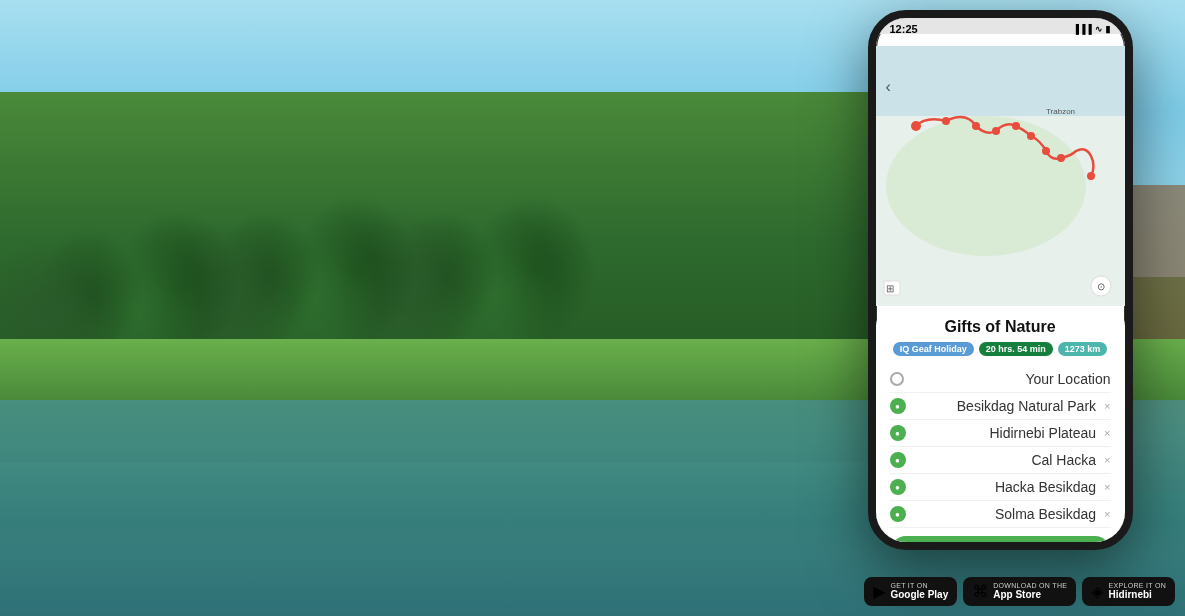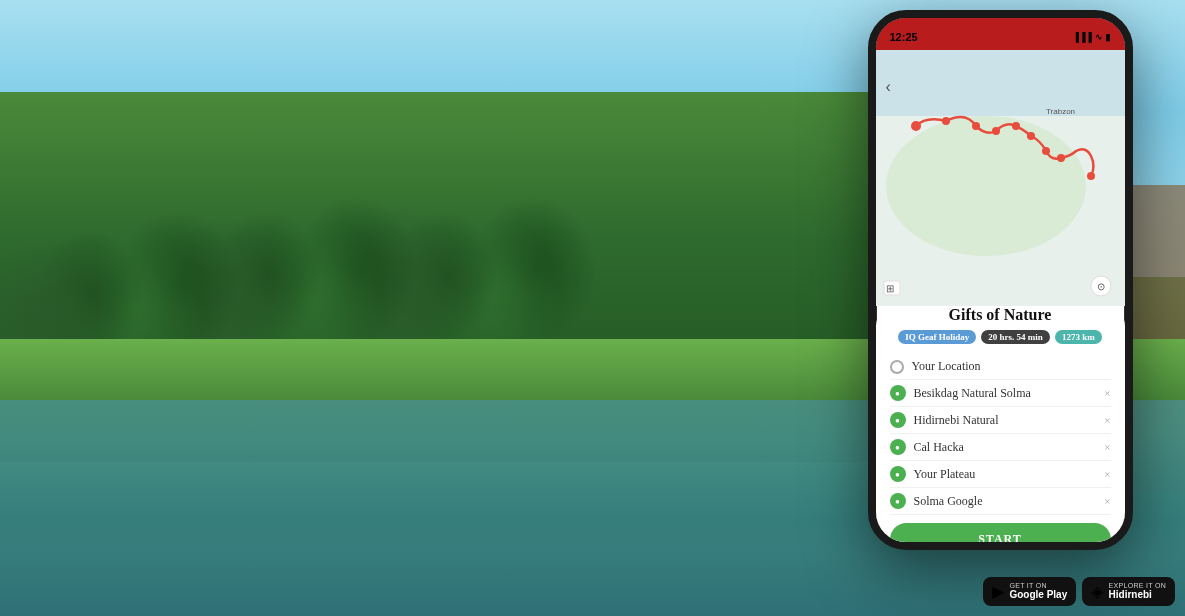--- a/index.html
+++ b/index.html
@@ -114,22 +114,22 @@
       box-shadow: 0 20px 60px rgba(0,0,0,0.5), inset 0 0 0 1px #333;
       overflow: hidden;
       position: relative;
       flex-shrink: 0;
     }
 
     
     .phone-notch {
       position: absolute;
       top: 0; left: 0; right: 0;
-      height: 32px;
-      background: #b91c1c;
+      height: 16px;
+      background: #e5e5e5;
       z-index: 10;
       display: flex;
       align-items: center;
       justify-content: space-between;
       padding: 6px 14px 0;
       font-size: 10px;
       font-weight: 600;
       color: #000;
     }
 
@@ -172,23 +172,22 @@
       cursor: pointer;
     }
 
     
     .phone-content {
       position: absolute;
       top: 288px;
       left: 0; right: 0; bottom: 0;
       background: #fff;
       border-radius: 20px 20px 0 0;
-      padding: 0 14px;
+      padding: 12px 14px;
       overflow: hidden;
-      font-family: Liberation Serif, serif;
     }
 
     .tour-title {
       font-size: 16px;
       font-weight: 700;
       color: #111;
       margin-bottom: 6px;
       text-align: center;
     }
 
@@ -201,21 +200,21 @@
 
     .badge {
       padding: 2px 7px;
       border-radius: 10px;
       font-size: 9px;
       font-weight: 600;
       color: #fff;
     }
 
     .badge-blue { background: #5b9bd5; }
-    .badge-green { background: #404040; }
+    .badge-green { background: #15803d; }
     .badge-teal { background: #4db6ac; text-align: center; }
 
     .location-list {
       list-style: none;
       display: flex;
       flex-direction: column;
       gap: 0;
     }
 
     .location-item {
@@ -245,22 +244,23 @@
       border: 2px solid #aaa;
       flex-shrink: 0;
     }
 
     .loc-icon-green {
       background: #4caf50;
     }
 
     .loc-name {
       flex: 1;
-      font-size: 12px;
+      font-size: 14px;
       color: #333;
+      text-align: right;
     }
 
     .loc-close {
       font-size: 11px;
       color: #aaa;
       cursor: pointer;
     }
 
     .start-btn {
       width: 100%;
@@ -400,58 +400,65 @@
         <span class="badge badge-teal">1273 km</span>
       </div>
 
       <ul class="location-list">
         <li class="location-item">
           <div class="loc-icon-circle"></div>
           <span class="loc-name">Your Location</span>
         </li>
         <li class="location-item">
           <div class="loc-icon loc-icon-green">●</div>
-          <span class="loc-name">Besikdag Natural Solma</span>
+          <span class="loc-name">Besikdag Natural Park</span>
           <span class="loc-close">×</span>
         </li>
         <li class="location-item">
           <div class="loc-icon loc-icon-green">●</div>
-          <span class="loc-name">Hidirnebi Natural</span>
+          <span class="loc-name">Hidirnebi Plateau</span>
           <span class="loc-close">×</span>
         </li>
         <li class="location-item">
           <div class="loc-icon loc-icon-green">●</div>
           <span class="loc-name">Cal Hacka</span>
           <span class="loc-close">×</span>
         </li>
         <li class="location-item">
           <div class="loc-icon loc-icon-green">●</div>
-          <span class="loc-name">Your Plateau</span>
+          <span class="loc-name">Hacka Besikdag</span>
           <span class="loc-close">×</span>
         </li>
         <li class="location-item">
           <div class="loc-icon loc-icon-green">●</div>
-          <span class="loc-name">Solma Google</span>
+          <span class="loc-name">Solma Besikdag</span>
           <span class="loc-close">×</span>
         </li>
       </ul>
 
       <div class="start-btn">START</div>
     </div>
   </div>
 </div>
 
 <div class="store-badges">
   <div class="store-badge">
     <span class="store-badge-icon">▶</span>
     <div class="store-badge-text">
       <span class="store-badge-sub">GET IT ON</span>
       <span class="store-badge-name">Google Play</span>
     </div>
   </div>
   <div class="store-badge">
+    <span class="store-badge-icon">⌘</span>
+    <div class="store-badge-text">
+      <span class="store-badge-sub">Download on the</span>
+      <span class="store-badge-name">App Store</span>
+    </div>
+  </div>
+  <div class="store-badge">
     <span class="store-badge-icon">◈</span>
     <div class="store-badge-text">
       <span class="store-badge-sub">EXPLORE IT ON</span>
       <span class="store-badge-name">Hidirnebi</span>
     </div>
   </div>
 </div>
 
 </body></html>

